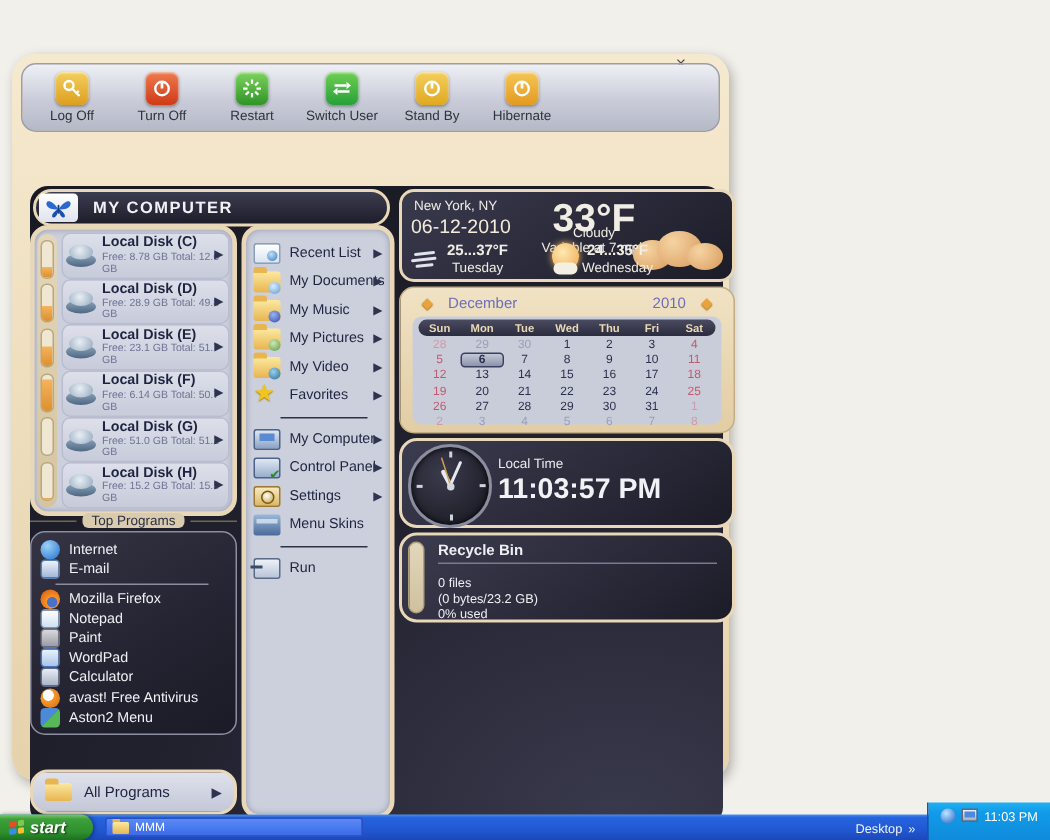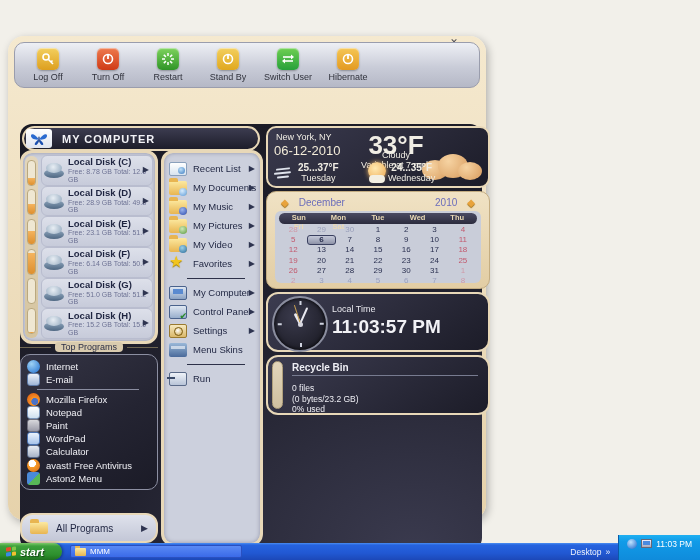--- a/index.html
+++ b/index.html
@@ -166,21 +166,21 @@
   
   .cal{position:absolute;left:258px;top:155px;width:224px;height:98px;
     background:linear-gradient(#f0e2c4,#e2cda4);border:1px solid #c4ad82;border-radius:10px;box-sizing:border-box;}
   .cal-head{height:20px;display:flex;align-items:center;padding:0 14px;gap:6px;}
   .cal-head .mon{font-size:10px;color:#6b6dbb;flex:1;text-align:left;margin-left:4px;}
   .cal-head .yr{font-size:10px;color:#6b6dbb;margin-right:4px;}
   .gem{color:#e8a33c;font-size:10px;text-shadow:0 1px 1px #9a6a10;cursor:pointer;}
   .cal-body{position:absolute;left:8px;top:19px;right:8px;bottom:5px;background:#c9cdd9;border-radius:6px;
     padding:2px 4px;box-sizing:border-box;}
   .dow{height:11px;background:linear-gradient(#4a4a62,#2c2c3e);border-radius:7px;
-    display:grid;grid-template-columns:repeat(5,1fr);align-items:center;}
+    display:grid;grid-template-columns:repeat(7,1fr);align-items:center;}
   .dow span{font-size:7.5px;font-weight:bold;color:#ead9b4;text-align:center;}
   .cal-grid{display:grid;grid-template-columns:repeat(7,1fr);grid-auto-rows:10.2px;margin-top:1px;}
   .cc{font-size:8px;text-align:center;color:#2a3050;line-height:10px;cursor:pointer;}
   .cc.w{color:#c25a6e;}
   .cc.m{color:#9aa0bc;}
   .cc.mw{color:#cf9aa8;}
   .cc.sel{background:linear-gradient(#c4c8d8,#8e93a8);border:1px solid #3a4060;border-radius:3px;
     line-height:8px;font-weight:bold;}
 
   
@@ -287,40 +287,40 @@
               <path d="M2.8 2.8 L4.9 4.9"></path>
               <path d="M9.1 9.1 L11.2 11.2"></path>
               <path d="M11.2 2.8 L9.1 4.9"></path>
               <path d="M4.9 9.1 L2.8 11.2"></path>
             </g>
           </svg>
       </span>
       <span class="lbl">Restart</span>
     </div>
     <div class="pbtn">
-      <span class="pico py">
-        <svg width="14" height="14" viewBox="0 0 14 14">
-            <circle cx="7" cy="7" r="4.5" fill="none" stroke="#fff" stroke-width="1.6"></circle>
-            <path d="M7 2 V7" stroke="#fff" stroke-width="1.8"></path>
-          </svg>
-      </span>
-      <span class="lbl">Stand By</span>
-    </div>
-    <div class="pbtn">
       <span class="pico pgr">
         <svg width="14" height="14" viewBox="0 0 14 14">
             <g stroke="#fff" stroke-width="1.6" fill="#fff">
               <path d="M2 5 H10" fill="none"></path>
               <path d="M10 2.5 L13 5 L10 7.5 Z" stroke="none"></path>
               <path d="M12 9 H4" fill="none"></path>
               <path d="M4 6.5 L1 9 L4 11.5 Z" stroke="none"></path>
             </g>
           </svg>
       </span>
       <span class="lbl">Switch User</span>
+    </div>
+    <div class="pbtn">
+      <span class="pico py">
+        <svg width="14" height="14" viewBox="0 0 14 14">
+            <circle cx="7" cy="7" r="4.5" fill="none" stroke="#fff" stroke-width="1.6"></circle>
+            <path d="M7 2 V7" stroke="#fff" stroke-width="1.8"></path>
+          </svg>
+      </span>
+      <span class="lbl">Stand By</span>
     </div>
     <div class="pbtn">
       <span class="pico po">
         <svg width="14" height="14" viewBox="0 0 14 14">
             <circle cx="7" cy="7" r="4.5" fill="none" stroke="#fff" stroke-width="1.6"></circle>
             <path d="M7 2 V7" stroke="#fff" stroke-width="1.8"></path>
           </svg>
       </span>
       <span class="lbl">Hibernate</span>
     </div>

